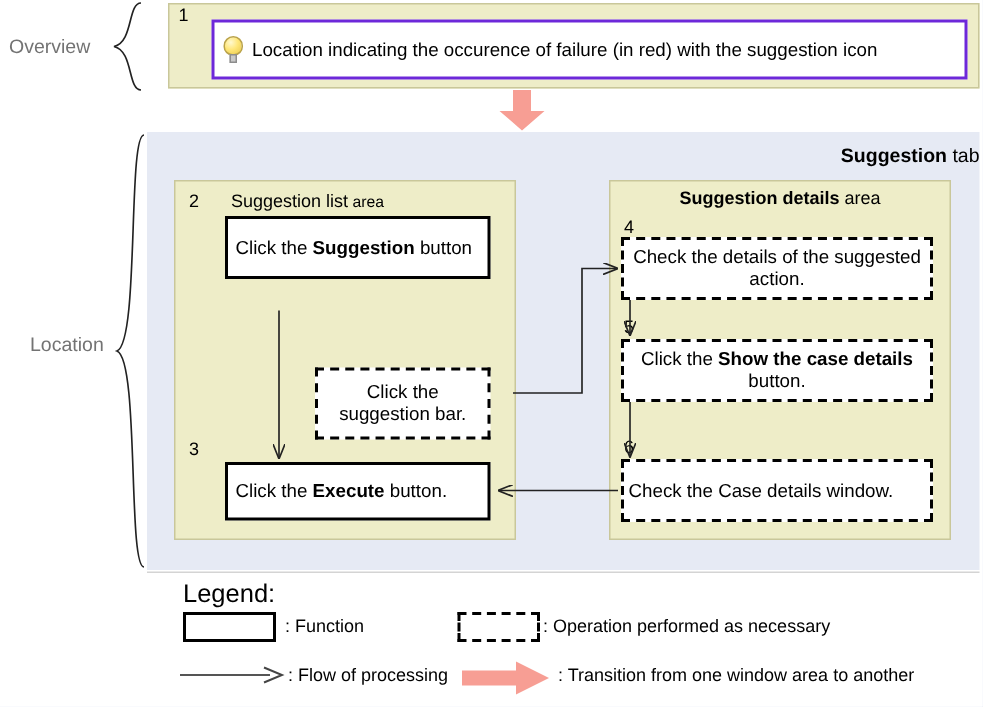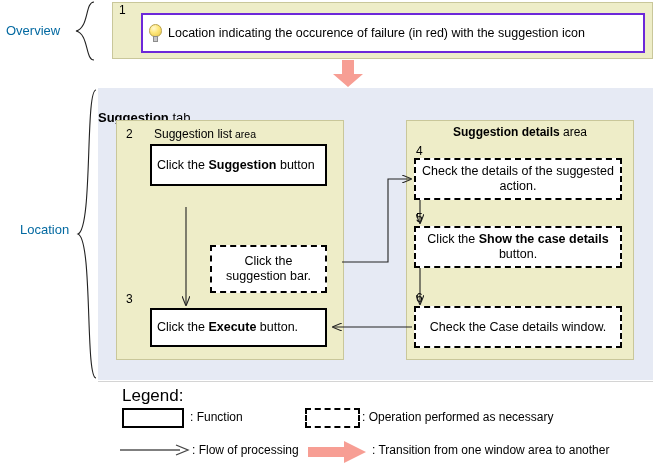--- a/index.html
+++ b/index.html
@@ -14,21 +14,21 @@
     font-family: "Liberation Sans", sans-serif;
     font-size: 12px;
     color: #000000;
     overflow: hidden;
   }
 
   
   .side-label {
     position: absolute;
     font-size: 13px;
-    color: #0369a1;
+    color: #737373;
     white-space: nowrap;
   }
   .brace {
     position: absolute;
     color: #000;
   }
 
   
   #overview-band {
     position: absolute;
@@ -103,23 +103,23 @@
     left: 98px;
     top: 88px;
     width: 555px;
     height: 292px;
     background: #e6eaf4;
     box-sizing: border-box;
   }
   #suggestion-tab-title {
     position: absolute;
     left: 0;
-    top: 22px;
+    top: 8px;
     width: 555px;
-    text-align: left;
+    text-align: right;
     font-size: 13px;
   }
   #suggestion-tab-title b { font-weight: bold; }
 
   .area-box {
     position: absolute;
     background: #eeedc8;
     border: 1px solid #c9c79a;
     box-sizing: border-box;
   }
@@ -151,21 +151,21 @@
   .fn-box.solid { border-style: solid; }
   .fn-box.dashed { border: 2px dashed #000000; }
   .fn-box .inner {
     width: 100%;
     height: 100%;
     display: flex;
     align-items: center;
     box-sizing: border-box;
   }
   .fn-box .inner.left { justify-content: flex-start; padding-left: 5px; }
-  .fn-box .inner.center { justify-content: center; text-align: center; padding: 0 3px; }
+  .fn-box .inner.center { justify-content: flex-start; text-align: center; padding: 0 3px; }
   .fn-box b { font-weight: bold; }
 
   
   #connectors {
     position: absolute;
     left: 0; top: 0;
     width: 655px; height: 471px;
     pointer-events: none;
   }
 

